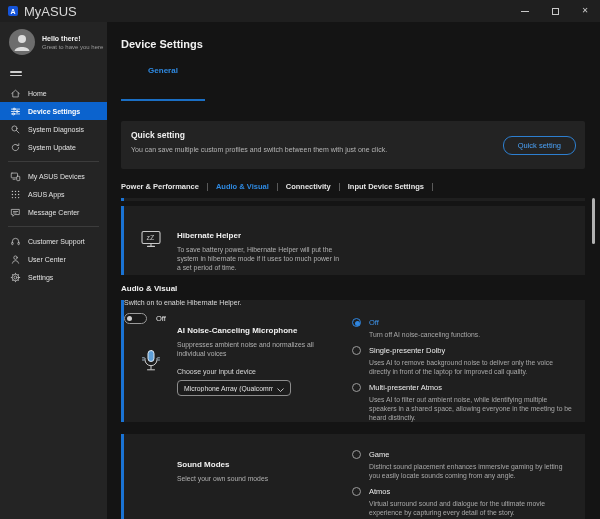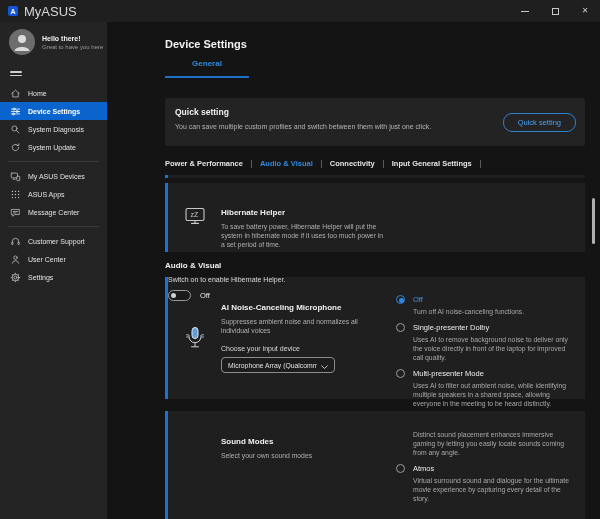--- a/index.html
+++ b/index.html
@@ -11,21 +11,21 @@
   
   .titlebar { height:22px; background:#1f1f1f; display:flex; align-items:center; flex:0 0 auto; }
   .app-logo { width:10px; height:10px; background:#1554d8; border-radius:2px; margin:0 6px 0 8px; display:flex; align-items:center; justify-content:center; color:#fff; font-size:7px; font-weight:bold; line-height:1; }
   .app-title { font-size:13px; color:#d8d8d8; }
   .win-controls { margin-left:auto; display:flex; height:100%; }
   .win-btn { width:30px; height:100%; display:flex; align-items:center; justify-content:center; color:#c8c8c8; cursor:default; }
   .glyph-min { width:8px; height:1px; background:#c8c8c8; display:block; }
   .glyph-max { width:7px; height:7px; border:1px solid #c8c8c8; display:block; }
   .glyph-close { font-size:8px; line-height:1; color:#c8c8c8; }
 
-  .body { flex:1; display:flex; min-height:0;gap:44px; }
+  .body { flex:1; display:flex; min-height:0; }
 
   
   .sidebar { width:107px; background:#242424; flex:0 0 auto; display:flex; flex-direction:column; overflow:hidden; }
   .greeting { display:flex; align-items:center; padding:7px 0 6px 9px; }
   .avatar { width:26px; height:26px; border-radius:50%; background:#6d6d6d; overflow:hidden; flex:0 0 auto; display:flex; align-items:center; justify-content:center; }
   .greeting-text { margin-left:7px; }
   .greeting-title { font-size:7px; font-weight:bold; color:#f0f0f0; }
   .greeting-sub { font-size:6px; color:#9a9a9a; margin-top:2px; }
   .hamburger { margin:8px 0 6px 10px; width:12px; }
   .hamburger span { display:block; height:1.5px; background:#cfcfcf; margin:2px 0; border-radius:1px; }
@@ -35,21 +35,21 @@
   .nav-item .nlabel { font-size:7px; color:#e2e2e2; margin-left:7px; white-space:nowrap; }
   .nav-item.selected { background:#0b63ce; }
   .nav-item.selected .nlabel { color:#fff; font-weight:bold; }
   .nav-divider { height:1px; background:#3c3c3c; margin:5px 8px; }
   svg.icn { stroke:#c4c4c4; fill:none; stroke-width:1.1; stroke-linecap:round; stroke-linejoin:round; }
   .selected svg.icn { stroke:#fff; }
 
   
   .main { flex:1; background:#141414; padding:0 15px 0 14px; position:relative; overflow:hidden; }
   .page-title { margin-top:16px; font-size:11px; font-weight:bold; color:#f2f2f2; }
-  .top-tab { margin-top:2px; width:84px; text-align:center; padding-bottom:6px; border-bottom:2px solid #1b6fc4; }
+  .top-tab { margin-top:9px; width:84px; text-align:center; padding-bottom:22px; border-bottom:2px solid #1b6fc4; }
   .top-tab span { font-size:8px; font-weight:bold; color:#2f8ae2; }
 
   .quick-card { margin-top:20px; height:48px; background:#232323; border-radius:2px; padding:9px 10px; position:relative; }
   .quick-title { font-size:8.5px; font-weight:bold; color:#f0f0f0; }
   .quick-desc { font-size:7px; color:#b5b5b5; margin-top:6px; }
   .quick-btn { position:absolute; right:9px; top:15px; border:1px solid #2d7fd0; color:#4aa0f5; border-radius:9px; font-size:7.5px; padding:4px 14px; background:transparent; cursor:default; font-family:inherit; }
 
   .cat-tabs { margin-top:13px; display:flex; align-items:center; }
   .cat-tab { font-size:7.5px; font-weight:bold; color:#e6e6e6; cursor:default; }
   .cat-tab.active { color:#2f8ae2; }
@@ -259,21 +259,21 @@
         <button class="quick-btn">Quick setting</button>
       </div>
 
       <div class="cat-tabs">
         <span class="cat-tab">Power &amp; Performance</span>
         <span class="cat-sep"></span>
         <span class="cat-tab active">Audio &amp; Visual</span>
         <span class="cat-sep"></span>
         <span class="cat-tab">Connectivity</span>
         <span class="cat-sep"></span>
-        <span class="cat-tab">Input General Settings</span>
+        <span class="cat-tab">Input Device Settings</span>
         <span class="cat-sep"></span>
       </div>
 
       <div class="sliver"></div>
 
       <div class="card hibernate-card">
         <div class="card-left">
           <div class="card-icon">
             <svg width="22" height="20" viewBox="0 0 22 20" fill="none" stroke="#c8c8c8" stroke-width="1.1" stroke-linecap="round">
               <rect x="2" y="2.5" width="18" height="12" rx="1.5"></rect>
@@ -334,37 +334,41 @@
           <div class="radio-option">
             <div class="radio-row">
               <span class="radio"></span>
               <span class="radio-label">Single-presenter Dolby</span>
             </div>
             <div class="radio-desc">Uses AI to remove background noise to deliver only the voice directly in front of the laptop for improved call quality.</div>
           </div>
           <div class="radio-option">
             <div class="radio-row">
               <span class="radio"></span>
-              <span class="radio-label">Multi-presenter Mode</span>
+              <span class="radio-label">Multi-presenter Atmos</span>
             </div>
             <div class="radio-desc">Uses AI to filter out ambient noise, while identifying multiple speakers in a shared space, allowing everyone in the meeting to be heard distinctly.</div>
           </div>
         </div>
       </div>
 
       <div class="card sound-card">
         <div class="card-left">
           <div class="card-icon"></div>
           <div class="card-text">
             <div class="card-title">Sound Modes</div>
             <div class="card-desc">Select your own sound modes</div>
           </div>
         </div>
         <div class="card-right">
           <div class="radio-option">
+            <div class="radio-row">
+              <span class="radio"></span>
+              <span class="radio-label">Game</span>
+            </div>
             <div class="radio-desc">Distinct sound placement enhances immersive gaming by letting you easily locate sounds coming from any angle.</div>
           </div>
           <div class="radio-option">
             <div class="radio-row">
               <span class="radio"></span>
               <span class="radio-label">Atmos</span>
             </div>
             <div class="radio-desc">Virtual surround sound and dialogue for the ultimate movie experience by capturing every detail of the story.</div>
           </div>
 

